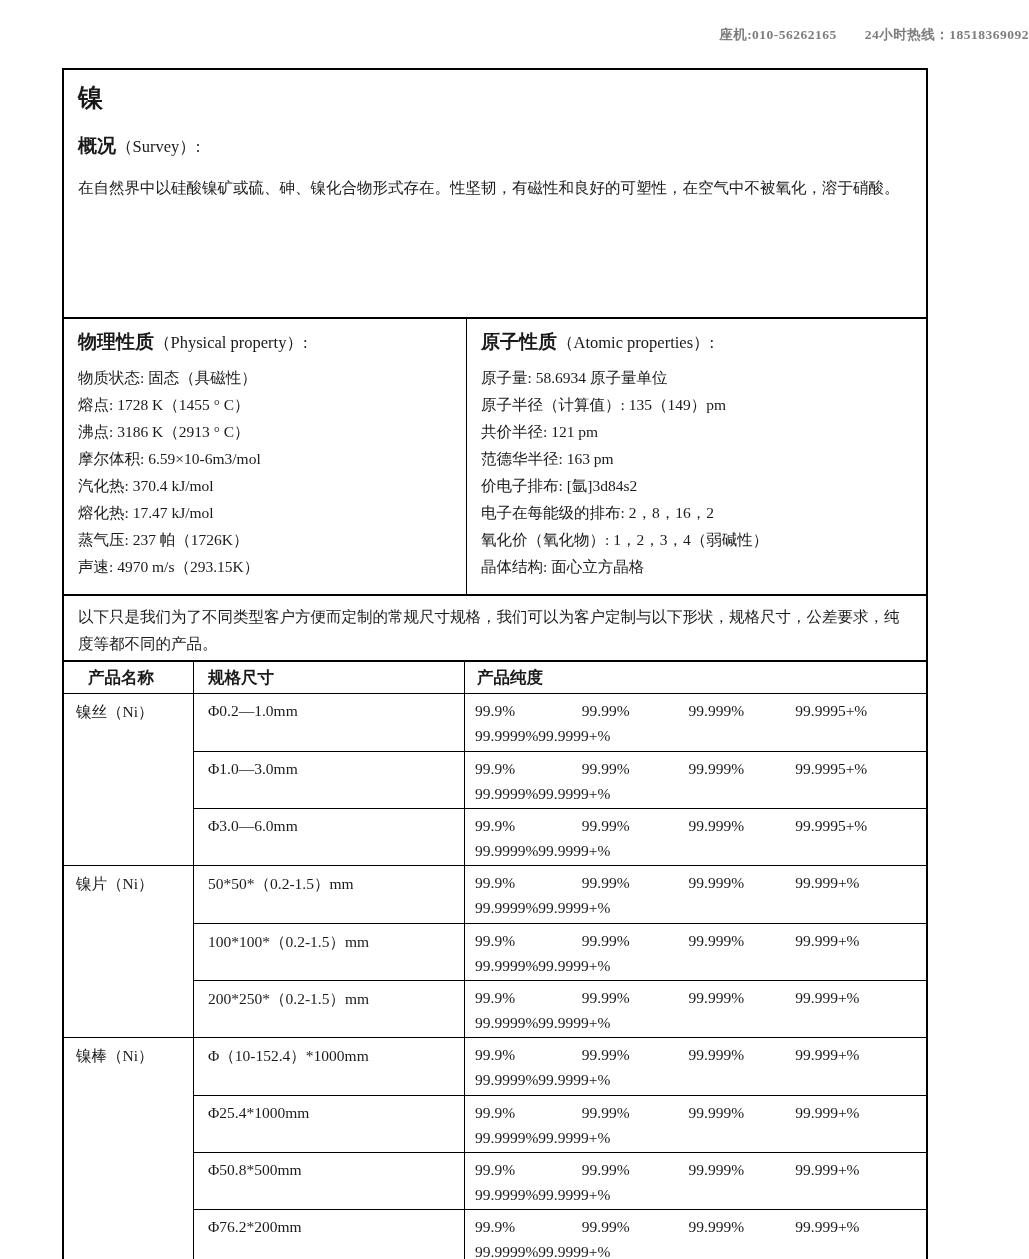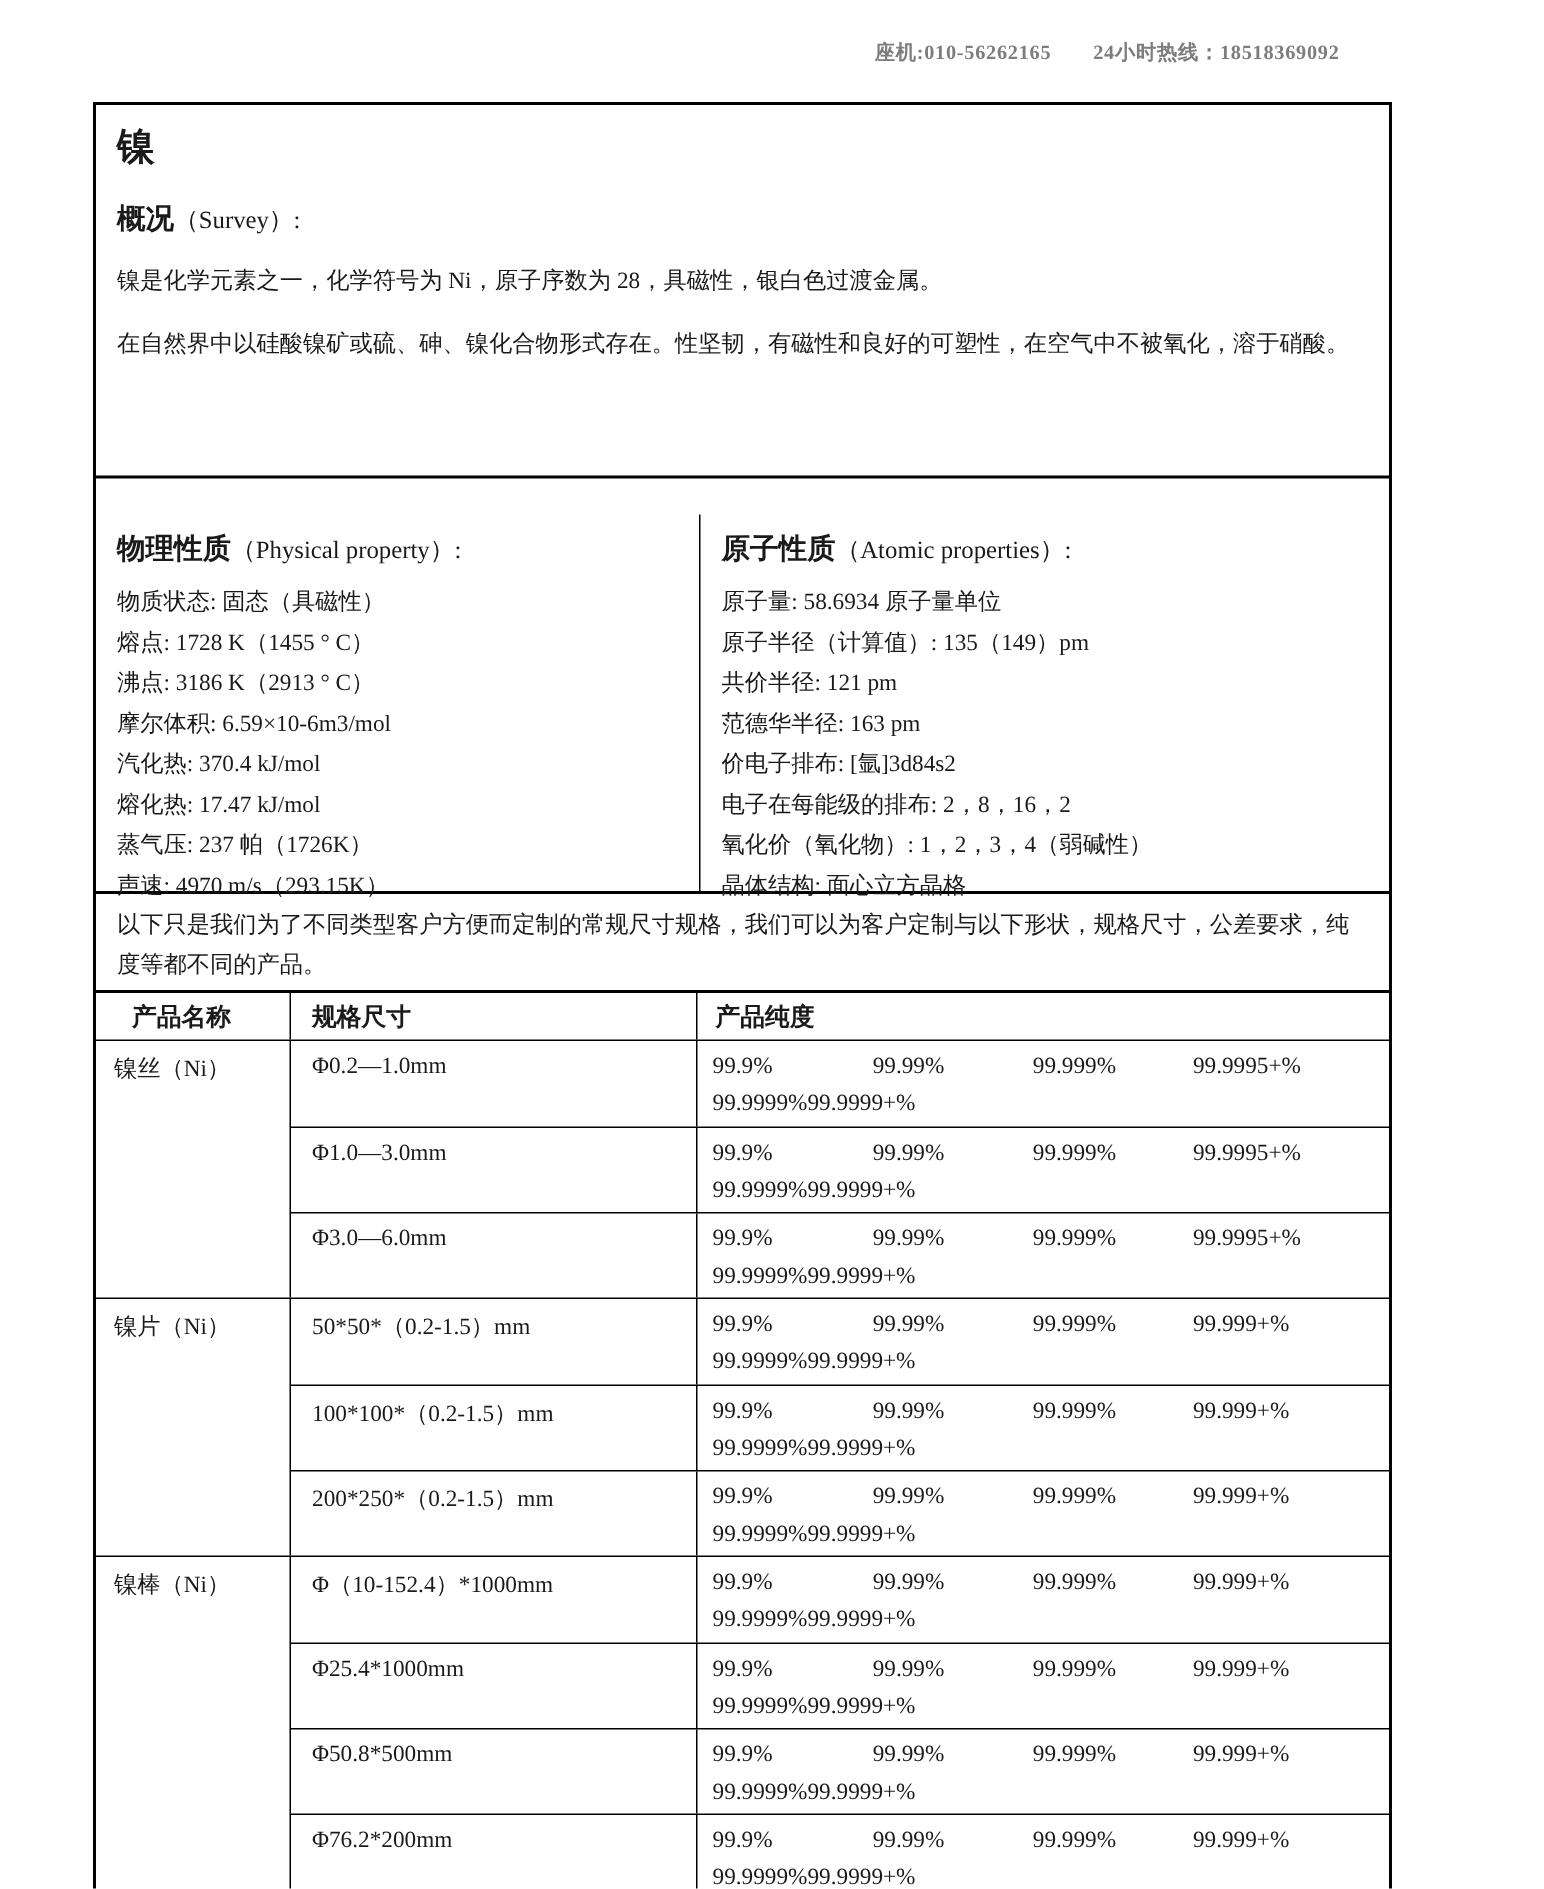--- a/index.html
+++ b/index.html
@@ -5,40 +5,40 @@
   * { margin:0; padding:0; box-sizing:border-box; }
   html,body { background:#ffffff; }
   body {
     width:1029px; height:1259px; overflow:hidden; position:relative;
     font-family:"Liberation Serif","DejaVu Serif",serif;
     color:#1a1a1a;
   }
   
   .contact-bar {
     position:absolute; top:26px; left:0; width:1029px;
-    text-align:right; padding-right:136px;
+    text-align:right; 
     color:#7d7d7d; font-weight:bold; font-size:13.5px; letter-spacing:0.5px;
   }
   .contact-bar .hotline { margin-left:24px; }
 
   
   .doc-box {
     position:absolute; left:62px; top:68px; width:866px; height:1300px;
     border:2px solid #000; background:#fff;
   }
 
   .intro { height:247px; padding:0 14px; overflow:hidden; }
   .doc-title { font-size:25px; font-weight:bold; margin-top:11px; }
   .sec-head { margin-top:19px; }
   .sec-head .zh { font-size:19px; font-weight:bold; }
   .sec-head .en { font-size:16.5px; font-weight:normal; }
   .body-text { font-size:15.5px; line-height:27px; margin-top:15px; }
 
   .two-col { display:flex; height:277px; border-top:2px solid #000; }
-  .col { padding:8px 14px 0;margin-top:24px; }
+  .col { padding:8px 14px 0; }
   .col-left  { width:403px; border-right:1.5px solid #000; }
   .col-right { flex:1; }
   .col-head { margin:2px 0 9px; }
   .prop-line { font-size:15.5px; line-height:27px; white-space:nowrap; }
 
   .note-row { height:66px; border-top:2px solid #000; padding:7px 14px 0; font-size:15.5px; line-height:27px; }
 
   
   .ptable { border-top:2px solid #000; }
   .thead { display:flex; height:31px; align-items:center; font-size:16.5px; font-weight:bold; }
@@ -65,21 +65,20 @@
   <span class="hotline">24小时热线：18518369092</span>
 </div>
 
 <div class="doc-box">
 
   <div class="intro">
     <div class="doc-title">镍</div>
     <div class="sec-head">
       <span class="zh">概况</span><span class="en">（Survey）:</span>
     </div>
-    <div class="body-text">镍是化学元素之一，化学符号为 Ni，原子序数为 28，具磁性，银白色过渡金属。</div>
     <div class="body-text">在自然界中以硅酸镍矿或硫、砷、镍化合物形式存在。性坚韧，有磁性和良好的可塑性，在空气中不被氧化，溶于硝酸。</div>
   </div>
 
   <div class="two-col">
     <div class="col col-left">
       <div class="sec-head col-head">
         <span class="zh">物理性质</span><span class="en">（Physical property）:</span>
       </div>
       <div class="prop-line">物质状态: 固态（具磁性）</div>
       <div class="prop-line">熔点: 1728 K（1455 ° C）</div>

